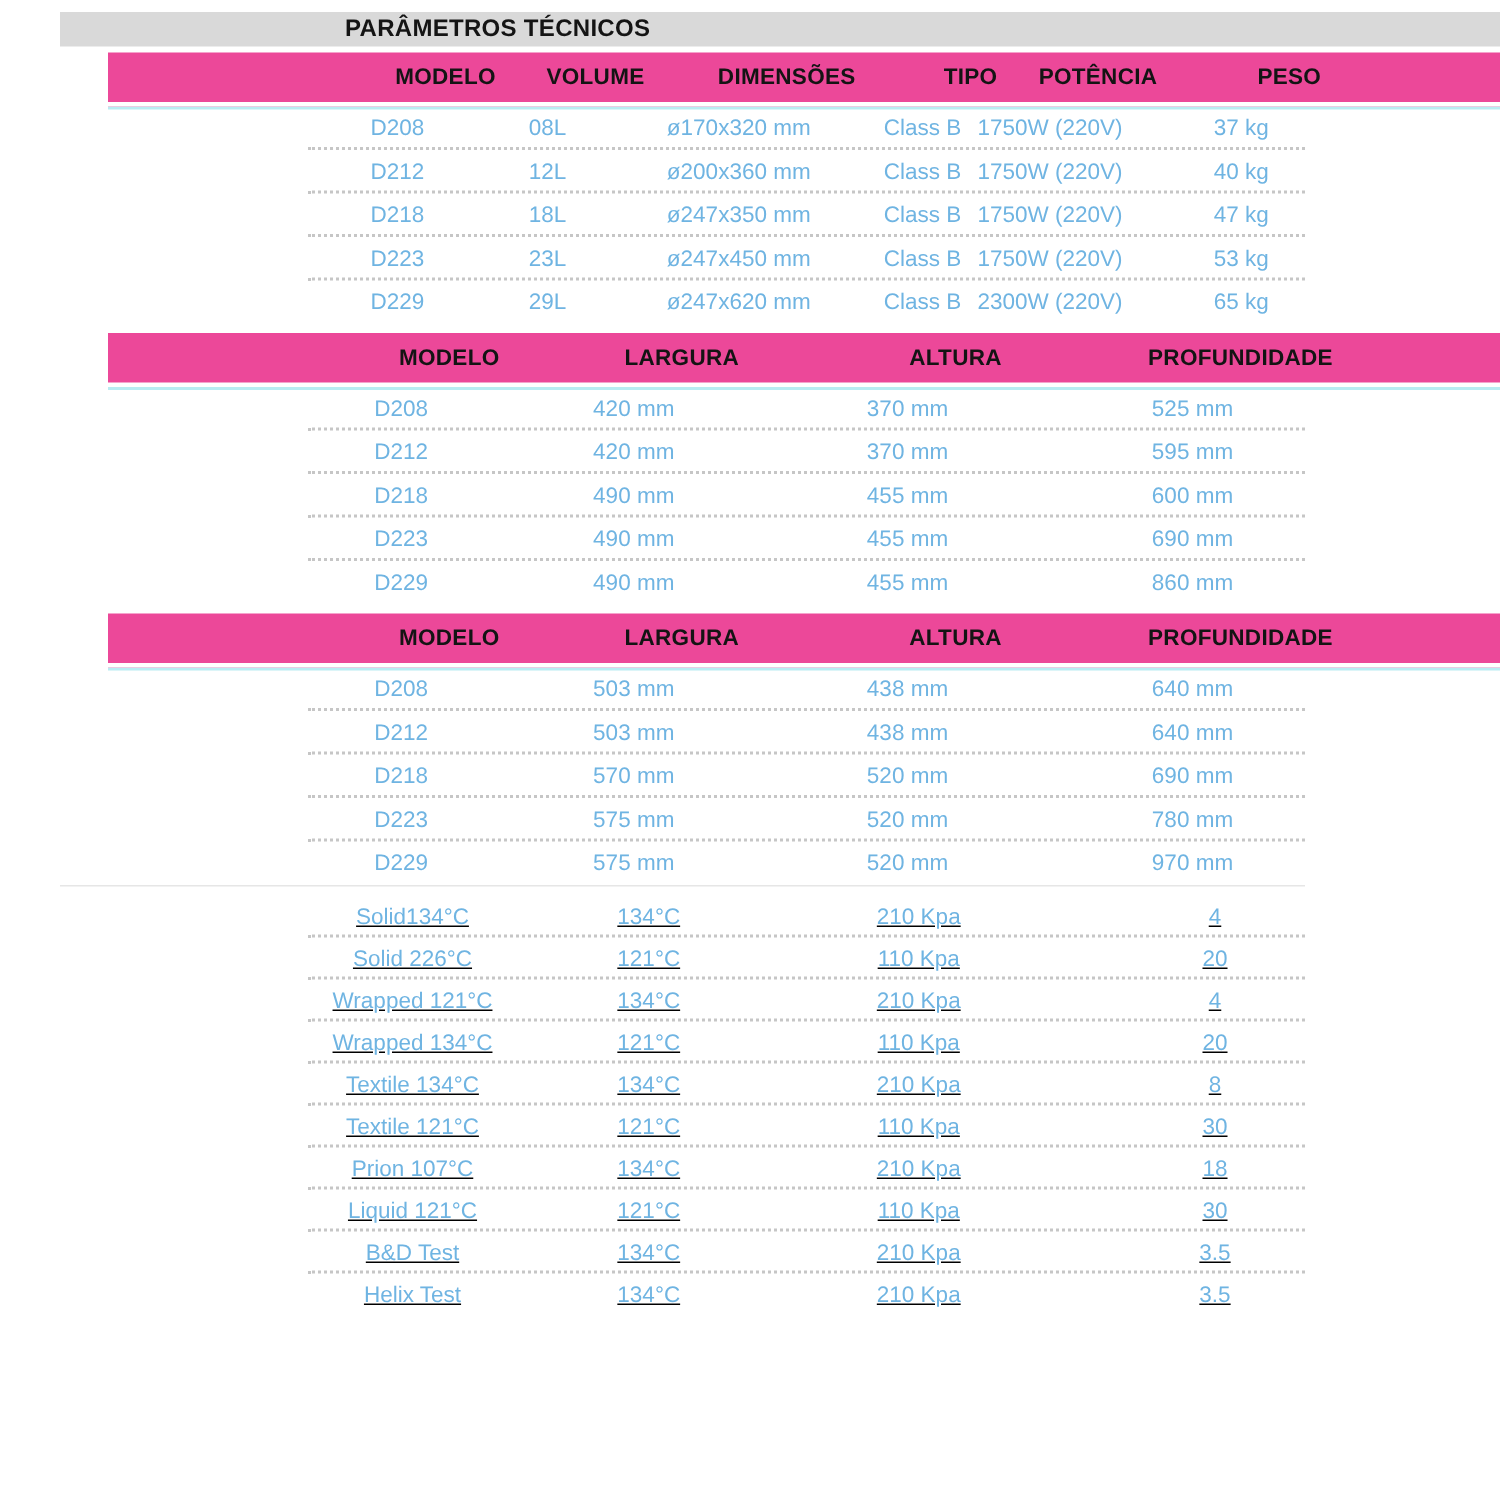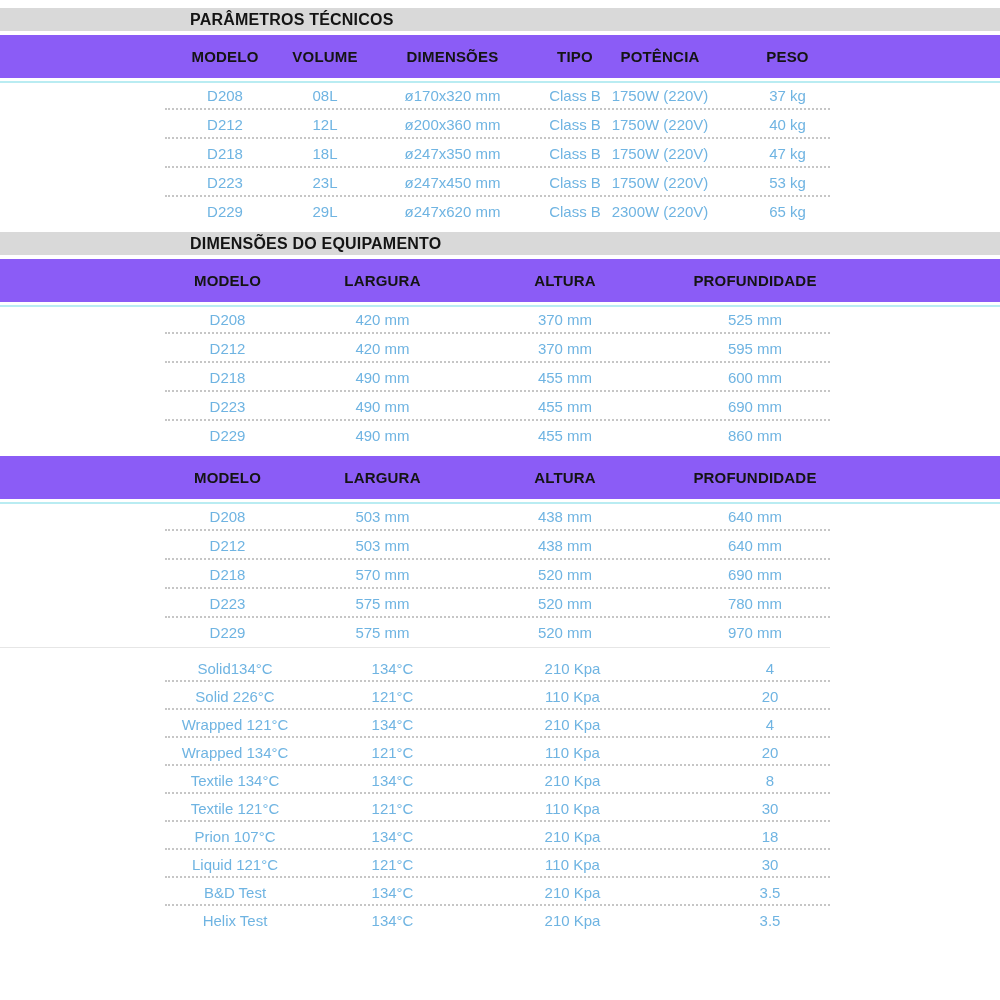--- a/index.html
+++ b/index.html
@@ -3,45 +3,46 @@
 <meta charset="utf-8">
 <style>
   * { box-sizing: border-box; }
   html, body { margin: 0; padding: 0; }
   body {
     width: 1000px; height: 1000px;
     background: #ffffff;
     font-family: "Liberation Sans", sans-serif;
     overflow: hidden;
   }
-  #sheet { padding-top: 8px; width: 1000px; }
+  #sheet { padding-top: 8px; width: 1000px; padding-left: 40px; }
 
   .section { margin-bottom: 6px; }
 
   .gray-band {
     height: 23px;
     background: #d9d9d9;
     display: flex;
     align-items: center;
     padding-left: 190px;
     margin-bottom: 4px;
   }
   .title {
     font-size: 16px;
     font-weight: 700;
     color: #141414;
     letter-spacing: 0.2px;
     white-space: nowrap;
   }
 
   .teal-band {
-    height: 46px;
-    background: #8b5cf6;
+    height: 36px;
+    background: #ec4899;
     border-bottom: 3px solid #ffffff;
     box-shadow: 0 2px 0 #b9ecf2;
+    margin-left: 32px;
   }
 
   .cols {
     display: grid;
     margin-left: 165px;
     align-items: center;
     height: 100%;
   }
   .s0 .cols { grid-template-columns: 120px 80px 175px 70px 100px 155px; }
   .s1 .cols, .s2 .cols { grid-template-columns: 125px 185px 180px 200px; }
@@ -53,21 +54,21 @@
     font-weight: 700;
     color: #141414;
     letter-spacing: 0.2px;
   }
   .dcell {
     font-size: 15px;
     color: #6fb4e2;
   }
 
   .rows .row { position: relative; height: 29px; }
-  .s3 .rows .row { height: 28px; }
+  .s3 .rows .row { height: 28px; text-decoration: underline; }
   .rows .row:not(:last-child)::after {
     content: "";
     position: absolute;
     left: 0; bottom: 0;
     width: 665px;
     border-bottom: 2px dotted #c6c6c6;
   }
   .s2 .rows { border-bottom: 1px solid #e6e6e6; width: 830px; }
 
   .slash {
@@ -135,23 +136,20 @@
           <div class="cell dcell">D229</div>
           <div class="cell dcell">29L</div>
           <div class="cell dcell">ø247x620 mm</div>
           <div class="cell dcell">Class B</div>
           <div class="cell dcell">2300W (220V)</div>
           <div class="cell dcell">65 kg</div>
         </div>
       </div>
     </div>
     <div class="section s1">
-      <div class="gray-band">
-        <div class="title">DIMENSÕES DO EQUIPAMENTO</div>
-      </div>
       <div class="teal-band">
         <div class="cols">
           <div class="cell hcell">MODELO</div>
           <div class="cell hcell">LARGURA</div>
           <div class="cell hcell">ALTURA</div>
           <div class="cell hcell">PROFUNDIDADE</div>
         </div>
       </div>
       <div class="rows">
         <div class="row cols">

